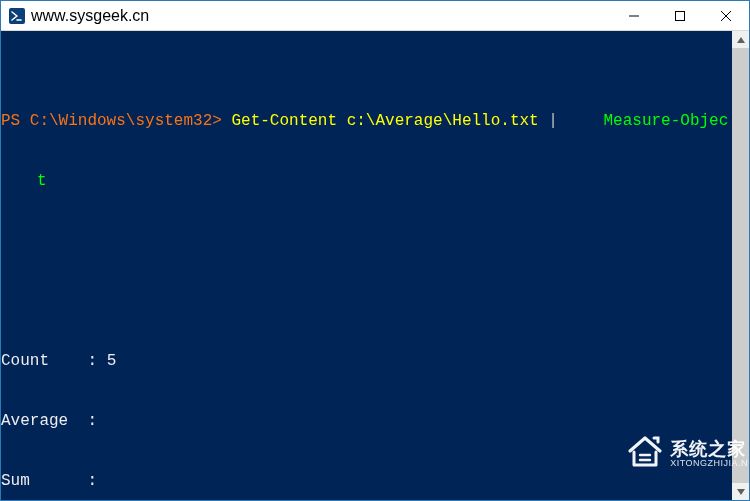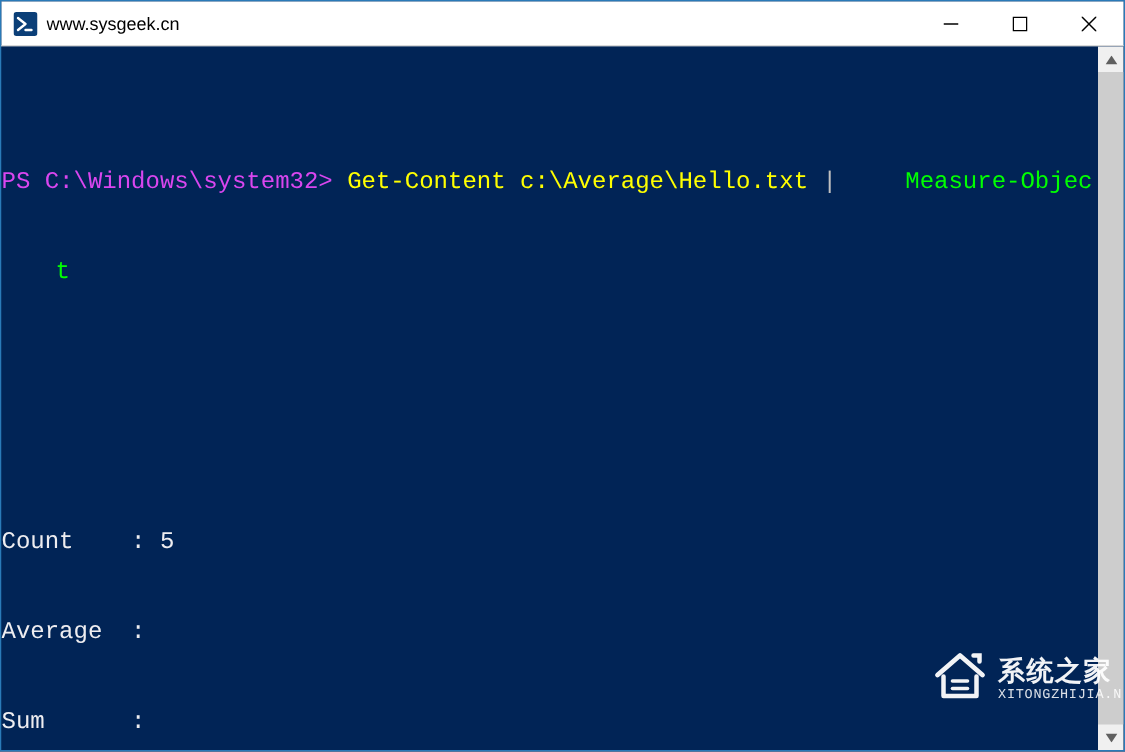--- a/index.html
+++ b/index.html
@@ -30,21 +30,21 @@
   .titlebar-icon {
     width: 16px;
     height: 16px;
     margin-left: 8px;
     margin-right: 6px;
     flex-shrink: 0;
   }
   .titlebar-title {
     flex: 1;
     font-family: "Segoe UI", Tahoma, sans-serif;
-    font-size: 12px;
+    font-size: 16px;
     color: #000;
     white-space: nowrap;
     overflow: hidden;
   }
   .titlebar-controls {
     display: flex;
     height: 100%;
   }
   .titlebar-btn {
     width: 46px;
@@ -68,21 +68,21 @@
     line-height: 20px;
     padding: 0;
     white-space: pre;
     position: relative;
     overflow: hidden;
   }
   .terminal-inner {
     padding: 0;
   }
   .line { white-space: pre; min-height: 20px; }
-  .prompt { color: #d946ef; }
+  .prompt { color: #f97316; }
   .cmd { color: #ffff00; }
   .pipe { color: #c0c0c0; }
   .cmd2 { color: #00ff00; padding-left: 36px; }
   .scrollbar {
     position: absolute;
     right: 0;
     top: 0;
     width: 17px;
     height: 100%;
     background: #e8e8e8;
@@ -111,21 +111,21 @@
     height: 100%;
     background: #cdcdcd;
   }
   .watermark {
     position: absolute;
     bottom: 6px;
     right: 1px;
     display: flex;
     align-items: center;
     color: #fff;
-    font-family: Liberation Mono, monospace;
+    font-family: Liberation Sans, sans-serif;
     opacity: 0.95;
   }
   .watermark-icon {
     margin-right: 6px;
   }
   .watermark-text {
     display: flex;
     flex-direction: column;
     line-height: 1.05;
   }

